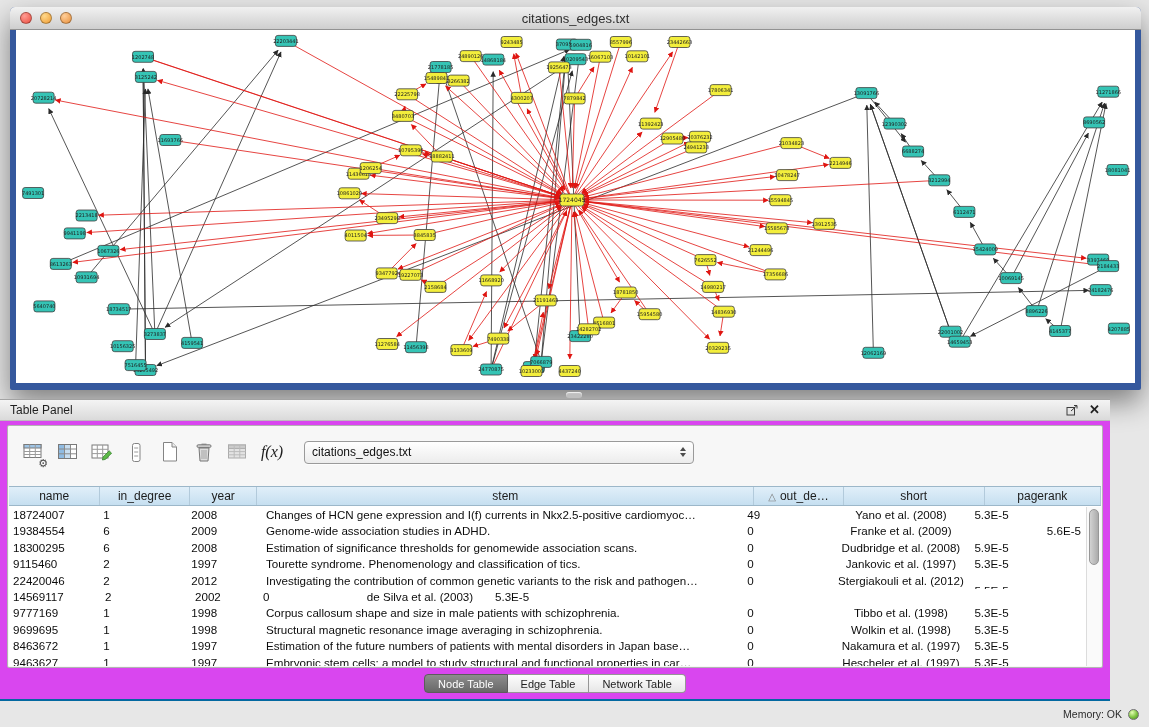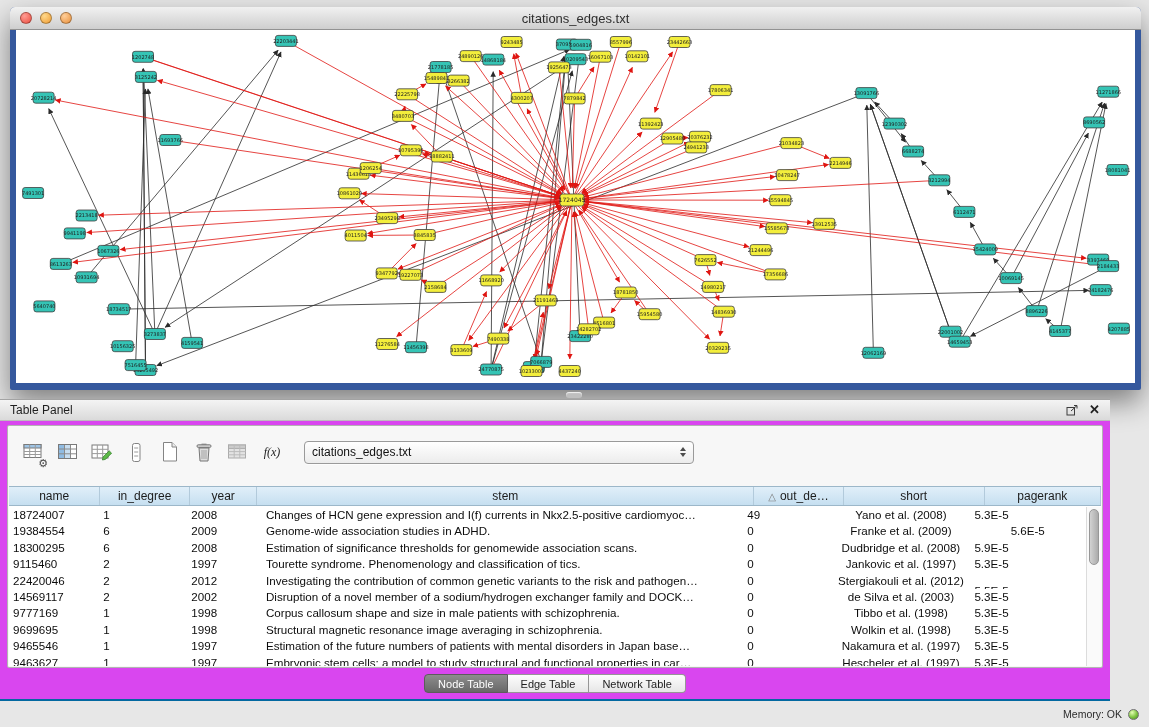--- a/index.html
+++ b/index.html
@@ -48,21 +48,21 @@
   .tp-actions{margin-left:auto;display:flex;align-items:center;gap:10px;}
   .tp-close{font-size:13px;font-weight:bold;color:#222;line-height:12px;cursor:default;}
   .tp-body{
     position:absolute;left:7px;right:7px;top:25px;bottom:31px;
     background:#f7f7f7;border:1px solid #b3b3b3;border-radius:2px;
   }
   
   .tp-toolbar{position:absolute;top:10px;left:12px;right:12px;height:32px;display:flex;align-items:center;gap:6px;}
   .tbtn{width:28px;height:27px;border:none;background:transparent;padding:0;display:flex;align-items:center;justify-content:center;position:relative;}
   .gear{position:absolute;right:0;bottom:-2px;font-size:11px;color:#4a4a4a;line-height:10px;}
-  .fxbtn span{font-size:12px;font-style:italic;font-family:"Liberation Serif",serif;color:#1c1c1c;}
+  .fxbtn span{font-size:16px;font-style:italic;font-family:"Liberation Serif",serif;color:#1c1c1c;}
   .combo{
     margin-left:12px;width:390px;height:23px;box-sizing:border-box;
     border:1px solid #9a9a9a;border-radius:4px;
     background:linear-gradient(#ffffff,#ececec);
     display:flex;align-items:center;padding:0 7px;font-size:12px;color:#111;
     box-shadow:0 1px 0 rgba(255,255,255,.7);
   }
   .combo-text{flex:1;}
   .combo-arrows{display:flex;flex-direction:column;gap:2px;margin-left:6px;}
   .tri-up{width:0;height:0;border-left:3.5px solid transparent;border-right:3.5px solid transparent;border-bottom:4.5px solid #4c4c4c;}
@@ -571,21 +571,21 @@
             <div class="td" style="width: 142px; text-align: center;">Yano et al. (2008)</div>
             <div class="td" style="width: 117px; text-align: left;">5.3E-5</div>
           </div>
           <div class="tr">
             <div class="td" style="width: 92px; text-align: left;">19384554</div>
             <div class="td" style="width: 90px; text-align: left;">6</div>
             <div class="td" style="width: 68px; text-align: left;">2009</div>
             <div class="td" style="width: 500px; text-align: left; padding-left: 12px;">Genome-wide association studies in ADHD.</div>
             <div class="td" style="width: 90px; text-align: left;">0</div>
             <div class="td" style="width: 142px; text-align: center;">Franke et al. (2009)</div>
-            <div class="td" style="width: 117px; text-align: center;">5.6E-5</div>
+            <div class="td" style="width: 117px; text-align: right;">5.6E-5</div>
           </div>
           <div class="tr">
             <div class="td" style="width: 92px; text-align: left;">18300295</div>
             <div class="td" style="width: 90px; text-align: left;">6</div>
             <div class="td" style="width: 68px; text-align: left;">2008</div>
             <div class="td" style="width: 500px; text-align: left; padding-left: 12px;">Estimation of significance thresholds for genomewide association scans.</div>
             <div class="td" style="width: 90px; text-align: left;">0</div>
             <div class="td" style="width: 142px; text-align: center;">Dudbridge et al. (2008)</div>
             <div class="td" style="width: 117px; text-align: left;">5.9E-5</div>
           </div>
@@ -604,21 +604,20 @@
             <div class="td" style="width: 68px; text-align: left;">2012</div>
             <div class="td" style="width: 500px; text-align: left; padding-left: 12px;">Investigating the contribution of common genetic variants to the risk and pathogen…</div>
             <div class="td" style="width: 90px; text-align: left;">0</div>
             <div class="td" style="width: 142px; text-align: center;">Stergiakouli et al. (2012)</div>
             <div class="td" style="width: 117px; text-align: left; margin-top: 10px;">5.5E-5</div>
           </div>
           <div class="tr">
             <div class="td" style="width: 92px; text-align: left;">14569117</div>
             <div class="td" style="width: 90px; text-align: left;">2</div>
             <div class="td" style="width: 68px; text-align: left;">2002</div>
-            <div class="td" style="width: 500px; text-align: left; padding-left: 12px;">Disruption of a novel member of a sodium/hydrogen exchanger family and DOCK…</div>
             <div class="td" style="width: 90px; text-align: left;">0</div>
             <div class="td" style="width: 142px; text-align: center;">de Silva et al. (2003)</div>
             <div class="td" style="width: 117px; text-align: left;">5.3E-5</div>
           </div>
           <div class="tr">
             <div class="td" style="width: 92px; text-align: left;">9777169</div>
             <div class="td" style="width: 90px; text-align: left;">1</div>
             <div class="td" style="width: 68px; text-align: left;">1998</div>
             <div class="td" style="width: 500px; text-align: left; padding-left: 12px;">Corpus callosum shape and size in male patients with schizophrenia.</div>
             <div class="td" style="width: 90px; text-align: left;">0</div>
@@ -628,21 +627,21 @@
           <div class="tr">
             <div class="td" style="width: 92px; text-align: left;">9699695</div>
             <div class="td" style="width: 90px; text-align: left;">1</div>
             <div class="td" style="width: 68px; text-align: left;">1998</div>
             <div class="td" style="width: 500px; text-align: left; padding-left: 12px;">Structural magnetic resonance image averaging in schizophrenia.</div>
             <div class="td" style="width: 90px; text-align: left;">0</div>
             <div class="td" style="width: 142px; text-align: center;">Wolkin et al. (1998)</div>
             <div class="td" style="width: 117px; text-align: left;">5.3E-5</div>
           </div>
           <div class="tr">
-            <div class="td" style="width: 92px; text-align: left;">9465546</div>
+            <div class="td" style="width: 92px; text-align: left;">8463672</div>
             <div class="td" style="width: 90px; text-align: left;">1</div>
             <div class="td" style="width: 68px; text-align: left;">1997</div>
             <div class="td" style="width: 500px; text-align: left; padding-left: 12px;">Estimation of the future numbers of patients with mental disorders in Japan base…</div>
             <div class="td" style="width: 90px; text-align: left;">0</div>
             <div class="td" style="width: 142px; text-align: center;">Nakamura et al. (1997)</div>
             <div class="td" style="width: 117px; text-align: left;">5.3E-5</div>
           </div>
           <div class="tr">
             <div class="td" style="width: 92px; text-align: left;">9463627</div>
             <div class="td" style="width: 90px; text-align: left;">1</div>

